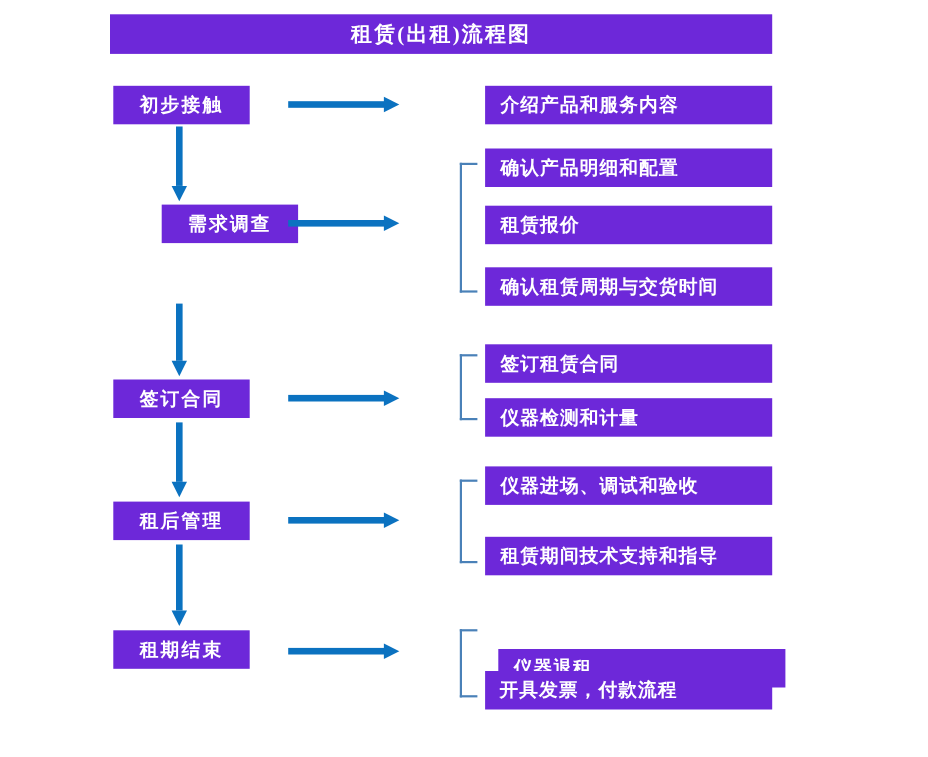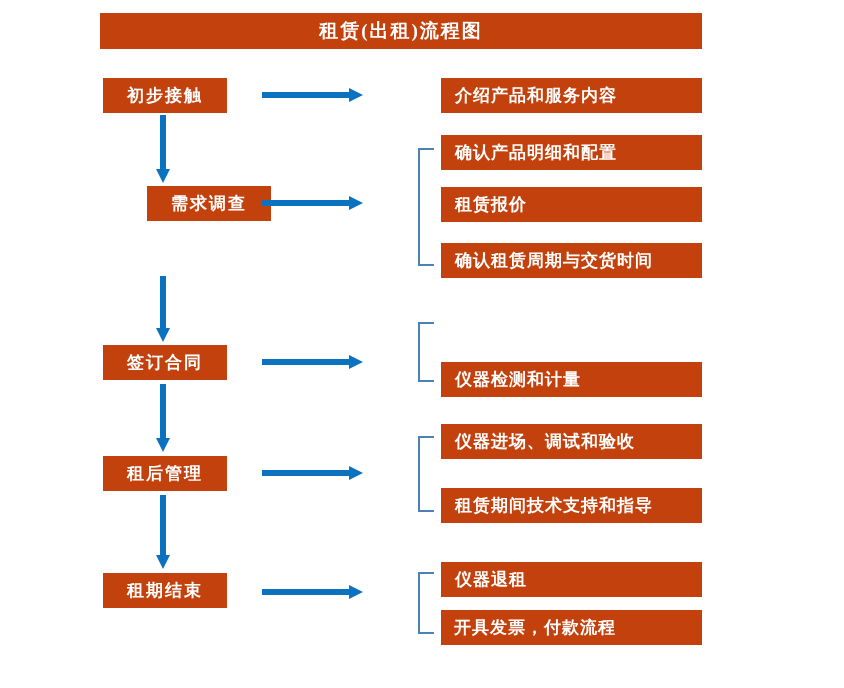--- a/index.html
+++ b/index.html
@@ -6,21 +6,21 @@
   html,body{margin:0;padding:0;background:#ffffff;}
   body{
     font-family:"Liberation Serif","DejaVu Serif",serif;
     width:844px;height:688px;position:relative;overflow:hidden;
   }
   #canvas{position:relative;width:844px;height:688px;}
 
   
   .box{
     position:absolute;
-    background:#c2410c;
+    background:#6d28d9;
     color:#ffffff;
     font-weight:bold;
     display:flex;
     align-items:center;
     box-sizing:border-box;
     letter-spacing:1px;
     white-space:nowrap;
   }
 
   
@@ -165,24 +165,25 @@
   <div class="bracket" style="top:572px;height:62px;"></div>
 
   <div class="box detail" style="top:78px;">介绍产品和服务内容</div>
 
   <div class="box detail" style="top:135px;">确认产品明细和配置</div>
 
   <div class="box detail" style="top:187px;">租赁报价</div>
 
   <div class="box detail" style="top:243px;">确认租赁周期与交货时间</div>
 
+  <div class="box detail" style="top:313px;">签订租赁合同</div>
 
   <div class="box detail" style="top:362px;">仪器检测和计量</div>
 
   <div class="box detail" style="top:424px;">仪器进场、调试和验收</div>
 
   <div class="box detail" style="top:488px;">租赁期间技术支持和指导</div>
 
-  <div class="box detail" style="top:562px;">仪器退租</div>
+  <div class="box detail" style="top:590px;margin-left:12px;">仪器退租</div>
 
   <div class="box detail" style="top:610px;padding-left:13px;">开具发票，付款流程</div>
 
 </div>
 
 </body></html>

